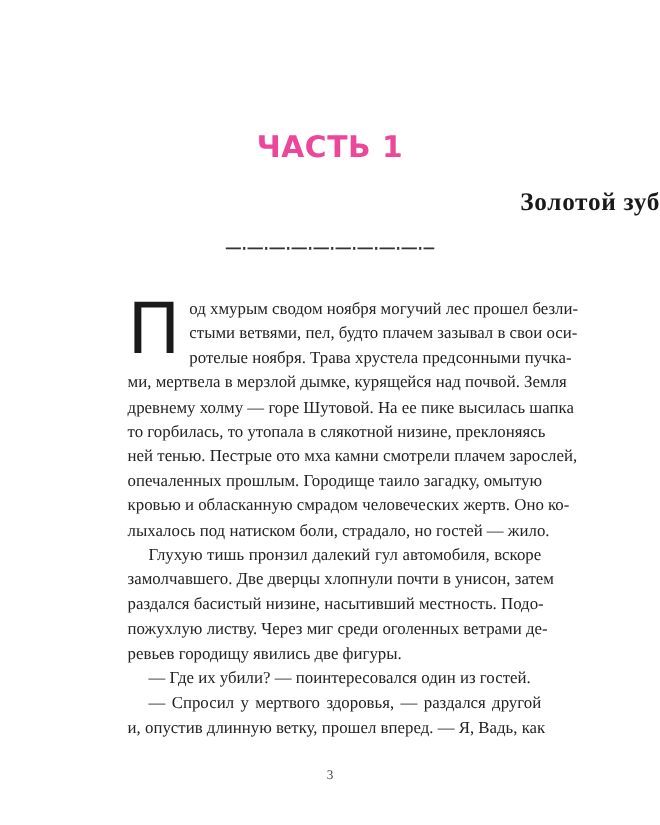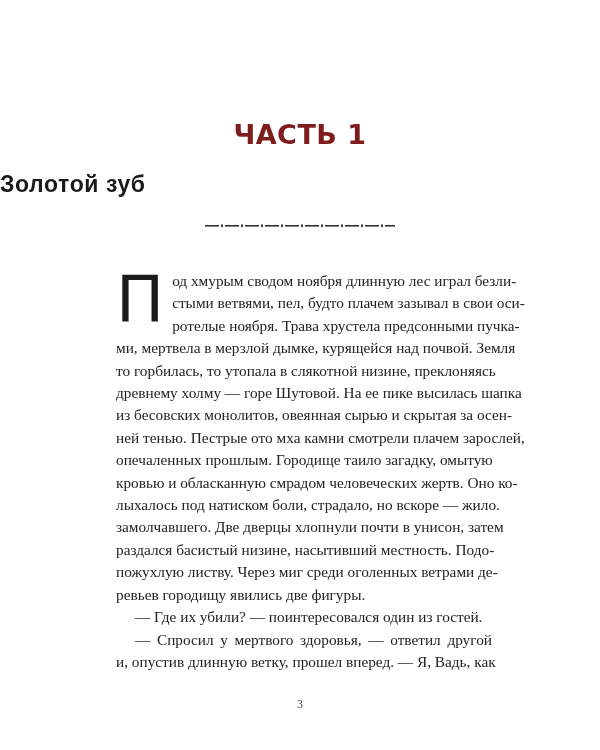--- a/index.html
+++ b/index.html
@@ -23,29 +23,29 @@
     .part-title {
       position: absolute;
       top: 119px;
       left: 0;
       width: 600px;
       text-align: center;
       font-family: "DejaVu Sans", sans-serif;
       font-weight: bold;
       font-size: 27px;
       letter-spacing: 0.5px;
-      color: #7f1d1d;
+      color: #ec4899;
     }
     .chapter-title {
       position: absolute;
       top: 171px;
       left: 0;
       width: 600px;
-      text-align: left;
-      font-family: Liberation Sans, sans-serif;
+      text-align: right;
+      font-family: Liberation Serif, serif;
       font-weight: bold;
       font-size: 23px;
       letter-spacing: 0.6px;
       color: #1a1a1a;
     }
     .ornament {
       position: absolute;
       top: 220px;
       left: 0;
       width: 600px;
@@ -133,42 +133,42 @@
         <rect x="160" y="4" width="14" height="1.6"></rect>
         <rect x="176" y="3.5" width="2" height="2.6"></rect>
         <rect x="180" y="4" width="10" height="1.6"></rect>
       </g>
     </svg>
   </div>
 
   <div class="body-text">
     <p>
       <span class="dropcap">П</span>
-      <span class="line">од хмурым сводом ноября длинную лес играл безли-</span>
+      <span class="line">од хмурым сводом ноября могучий лес прошел безли-</span>
       <span class="line">стыми ветвями, пел, будто плачем зазывал в свои оси-</span>
       <span class="line">ротелые ноября. Трава хрустела предсонными пучка-</span>
       <span class="line">ми, мертвела в мерзлой дымке, курящейся над почвой. Земля</span>
+      <span class="line">древнему холму — горе Шутовой. На ее пике высилась шапка</span>
       <span class="line">то горбилась, то утопала в слякотной низине, преклоняясь</span>
-      <span class="line">древнему холму — горе Шутовой. На ее пике высилась шапка</span>
-      <span class="line">из бесовских монолитов, овеянная сырью и скрытая за осен-</span>
       <span class="line">ней тенью. Пестрые ото мха камни смотрели плачем зарослей,</span>
       <span class="line">опечаленных прошлым. Городище таило загадку, омытую</span>
       <span class="line">кровью и обласканную смрадом человеческих жертв. Оно ко-</span>
-      <span class="line last">лыхалось под натиском боли, страдало, но вскоре — жило.</span>
+      <span class="line last">лыхалось под натиском боли, страдало, но гостей — жило.</span>
     </p>
     <p>
+      <span class="line" style="text-indent:19px">Глухую тишь пронзил далекий гул автомобиля, вскоре</span>
       <span class="line">замолчавшего. Две дверцы хлопнули почти в унисон, затем</span>
       <span class="line">раздался басистый низине, насытивший местность. Подо-</span>
       <span class="line">пожухлую листву. Через миг среди оголенных ветрами де-</span>
       <span class="line last">ревьев городищу явились две фигуры.</span>
     </p>
     <p>
       <span class="line last" style="text-indent:19px">— Где их убили? — поинтересовался один из гостей.</span>
     </p>
     <p>
-      <span class="line" style="text-indent:19px">— Спросил у мертвого здоровья, — ответил другой</span>
+      <span class="line" style="text-indent:19px">— Спросил у мертвого здоровья, — раздался другой</span>
       <span class="line">и, опустив длинную ветку, прошел вперед. — Я, Вадь, как</span>
     </p>
   </div>
 
   <div class="page-number">3</div>
 
 </div>
 
 </body></html>

